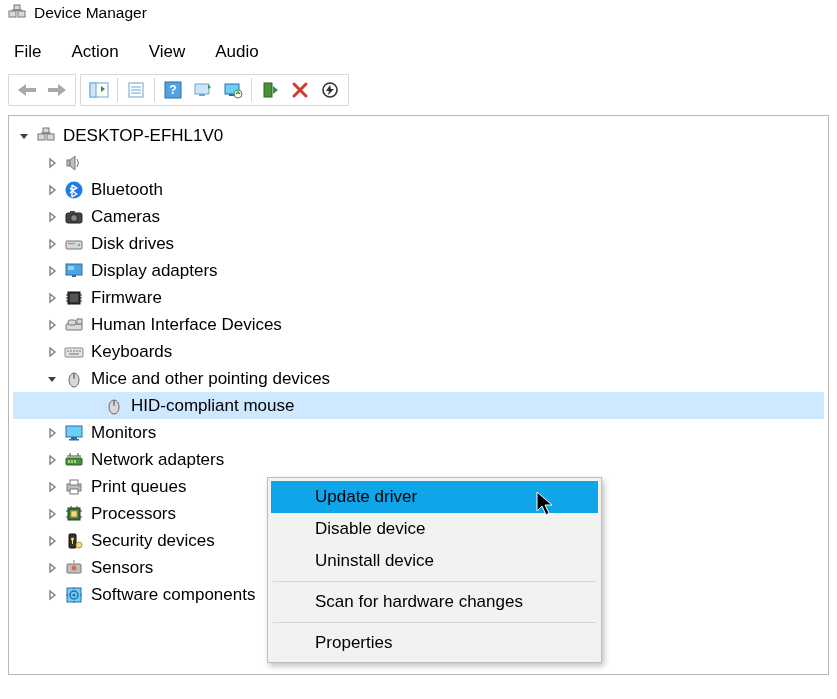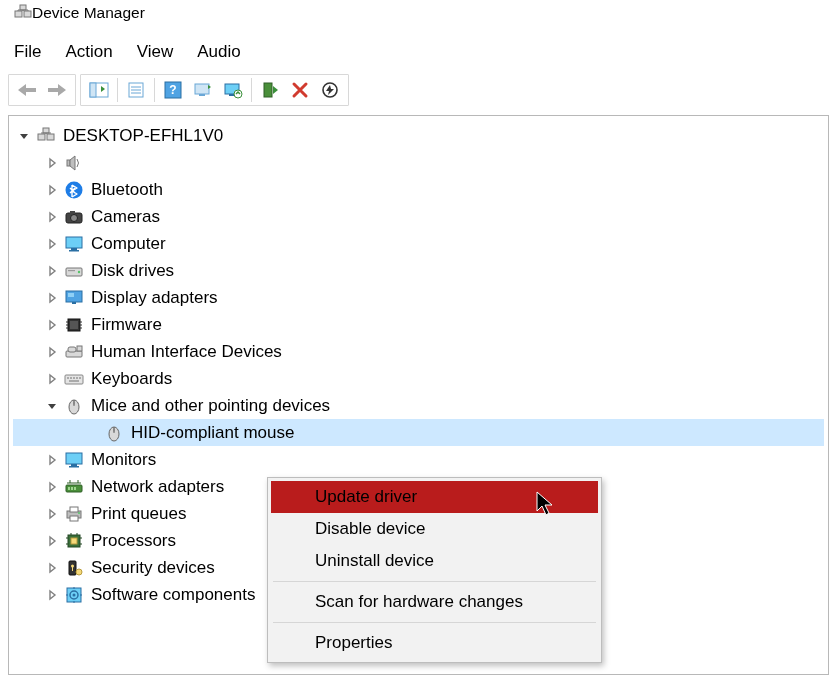--- a/index.html
+++ b/index.html
@@ -10,31 +10,31 @@
     background: #fff;
     color: #000;
     width: 837px;
     height: 699px;
     overflow: hidden;
     position: relative;
   }
   .title-bar {
     display: flex;
     align-items: center;
-    gap: 0;
-    padding: 4px 10px 6px 14px;
+    gap: 8px;
+    padding: 4px 10px 6px 8px;
   }
   .title-icon {
     width: 18px; height: 18px;
     display: inline-flex; align-items:center; justify-content:center;
   }
   .title-text { font-size: 15.5px; }
   .menu-bar {
     display: flex;
-    gap: 24px;
+    gap: 30px;
     padding: 14px 14px 10px 14px;
     font-size: 17px;
   }
   .menu-item { cursor: default; }
   .toolbar {
     display: flex;
     align-items: center;
     gap: 4px;
     padding: 2px 6px 6px 8px;
     border-bottom: 1px solid rgba(0,0,0,0);
@@ -94,21 +94,21 @@
     border: 1px solid #bdbdbd;
     box-shadow: 2px 3px 6px rgba(0,0,0,0.25);
     padding: 3px;
     font-size: 17px;
   }
   .cm-item {
     padding: 6px 12px 6px 44px;
     cursor: default;
   }
   .cm-item.hover {
-    background: #b91c1c;
+    background: #0ea5e9;
   }
   .cm-sep {
     height: 1px;
     background: #d6d6d6;
     margin: 4px 2px;
   }
   .cm-bold { font-weight: 400; }
   .cursor {
     position: absolute;
     left: 536px;
@@ -277,35 +277,20 @@
     <span class="label">Cameras</span>
   </div>
       <div class="node" style="padding-left:30px">
     <span class="caret">
           <svg width="12" height="12" viewBox="0 0 12 12">
             <path d="M4 2 L9 6 L4 10 Z" fill="none" stroke="#808080" stroke-width="1.4"></path>
           </svg>
         </span>
     <span class="dev-icon">
           <svg width="20" height="20" viewBox="0 0 20 20">
-            <rect x="2" y="3" width="16" height="11" fill="#6dcff6" stroke="#2a6fa3"></rect>
-            <rect x="7" y="14" width="6" height="2" fill="#2a6fa3"></rect>
-            <rect x="5" y="16" width="10" height="1.5" fill="#2a6fa3"></rect>
-          </svg>
-        </span>
-    <span class="label">Computer</span>
-  </div>
-      <div class="node" style="padding-left:30px">
-    <span class="caret">
-          <svg width="12" height="12" viewBox="0 0 12 12">
-            <path d="M4 2 L9 6 L4 10 Z" fill="none" stroke="#808080" stroke-width="1.4"></path>
-          </svg>
-        </span>
-    <span class="dev-icon">
-          <svg width="20" height="20" viewBox="0 0 20 20">
             <rect x="2" y="7" width="16" height="8" rx="1" fill="#d9d9d9" stroke="#777"></rect>
             <circle cx="15" cy="11" r="1.2" fill="#58c46a"></circle>
             <rect x="4" y="9" width="7" height="1.2" fill="#999"></rect>
           </svg>
         </span>
     <span class="label">Disk drives</span>
   </div>
       <div class="node" style="padding-left:30px">
     <span class="caret">
           <svg width="12" height="12" viewBox="0 0 12 12">
@@ -478,20 +463,35 @@
         </span>
     <span class="dev-icon">
           <svg width="20" height="20" viewBox="0 0 20 20">
             <rect x="5" y="3" width="7" height="14" rx="1" fill="#333" stroke="#111"></rect>
             <circle cx="8.5" cy="8" r="1.5" fill="#f5d97a"></circle>
             <rect x="8" y="9" width="1" height="4" fill="#f5d97a"></rect>
             <circle cx="15" cy="14" r="3" fill="#f5d97a" stroke="#b89b3d"></circle>
           </svg>
         </span>
     <span class="label">Security devices</span>
+  </div>
+      <div class="node" style="padding-left:30px">
+    <span class="caret">
+          <svg width="12" height="12" viewBox="0 0 12 12">
+            <path d="M4 2 L9 6 L4 10 Z" fill="none" stroke="#808080" stroke-width="1.4"></path>
+          </svg>
+        </span>
+    <span class="dev-icon">
+          <svg width="20" height="20" viewBox="0 0 20 20">
+            <rect x="3" y="6" width="14" height="9" rx="1" fill="#bfbfbf" stroke="#777"></rect>
+            <circle cx="10" cy="10" r="2.5" fill="#e06b4a"></circle>
+            <line x1="10" y1="2" x2="10" y2="5" stroke="#777"></line>
+          </svg>
+        </span>
+    <span class="label">Sensors</span>
   </div>
       <div class="node" style="padding-left:30px">
     <span class="caret">
           <svg width="12" height="12" viewBox="0 0 12 12">
             <path d="M4 2 L9 6 L4 10 Z" fill="none" stroke="#808080" stroke-width="1.4"></path>
           </svg>
         </span>
     <span class="dev-icon">
           <svg width="20" height="20" viewBox="0 0 20 20">
             <rect x="3" y="3" width="14" height="14" fill="#6dcff6" stroke="#2a6fa3"></rect>

